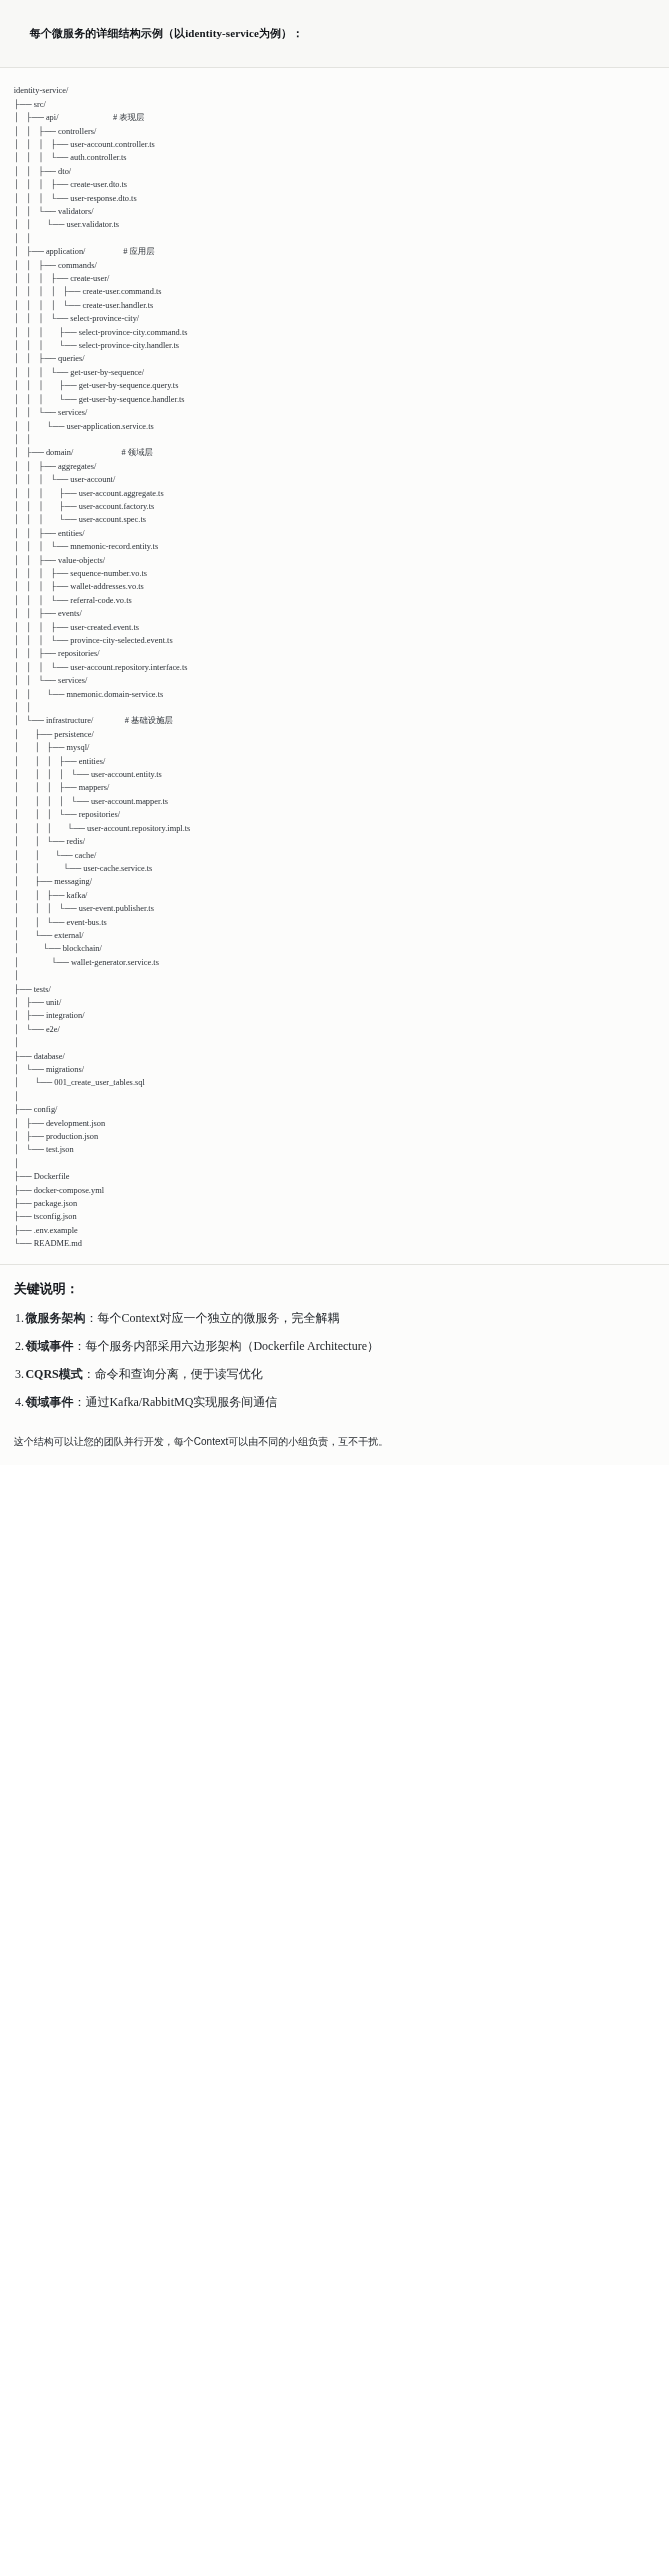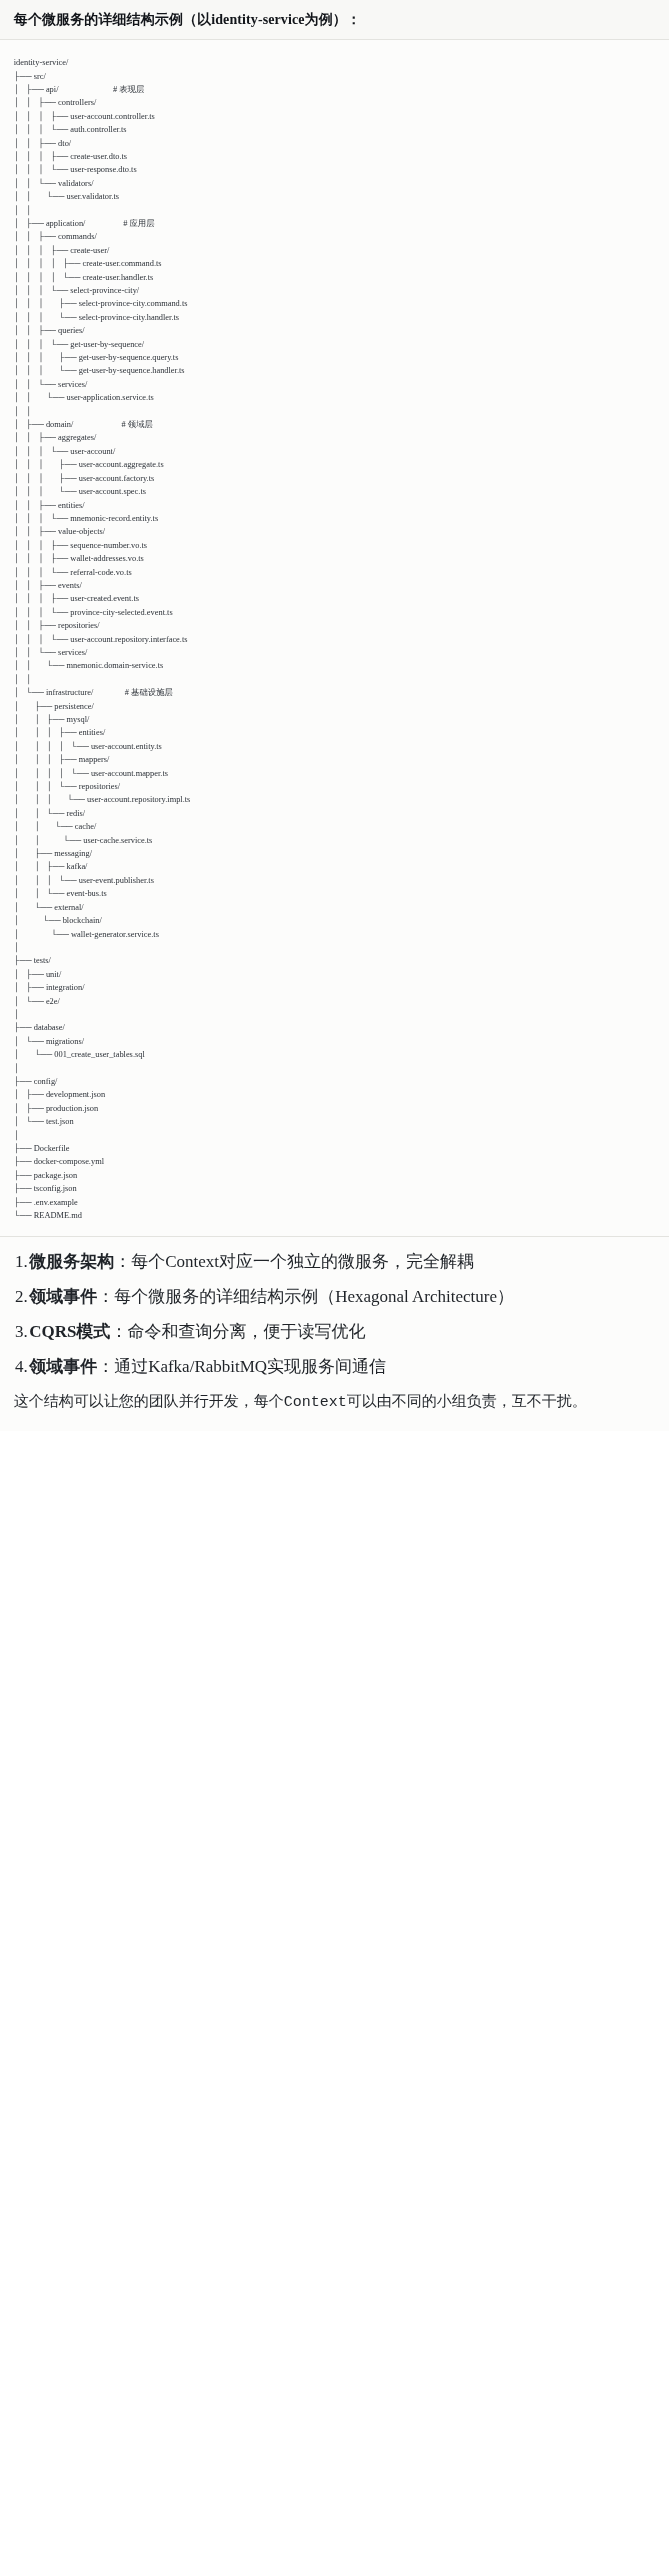--- a/index.html
+++ b/index.html
@@ -20,24 +20,24 @@
     background: #fcfcfb;
   }
   
   .doc-header {
     box-sizing: border-box;
     padding: 11.3px 13.8px 10px 13.8px;
     background: #f8f8f6;
     border-bottom: 0.6px solid #e3e3df;
   }
   .doc-title {
-    margin: 0;
+    margin: 16px;
     font-family: "Liberation Serif", serif;
     font-weight: bold;
-    font-size: 14px;
+    font-size: 11px;
     line-height: 1.25;
     letter-spacing: 0.1px;
     color: #12151a;
   }
   
   .tree-block {
     box-sizing: border-box;
     padding: 16.3px 13.8px 13.8px 13.8px;
     background: #fcfcfb;
   }
@@ -65,37 +65,37 @@
     font-size: 13px;
     color: #12151a;
   }
   ol.notes-list {
     list-style: none;
     margin: 0;
     padding: 0;
   }
   ol.notes-list li {
     font-family: "Liberation Serif", serif;
-    font-size: 17px;
+    font-size: 12px;
     line-height: 1.45;
     color: #1f2328;
     margin: 0 0 10.6px 0;
     padding-left: 1.3px;
   }
   ol.notes-list li .num {
     display: inline;
     margin-right: 1.3px;
   }
   ol.notes-list li .term {
     font-weight: bold;
   }
   .closing {
-    margin: 12px 0 0 0;
-    font-family: Liberation Mono, monospace;
-    font-size: 15px;
+    margin: 23px 0 0 0;
+    font-family: Liberation Sans, sans-serif;
+    font-size: 10px;
     line-height: 1.5;
     color: #1f2328;
   }
 </style>
 </head>
 <body>
 
 <div class="page">
 
   <div class="doc-header">
@@ -186,27 +186,28 @@
 │
 ├── Dockerfile
 ├── docker-compose.yml
 ├── package.json
 ├── tsconfig.json
 ├── .env.example
 └── README.md</pre>
   </div>
 
   <div class="notes-block">
+    <h2 class="notes-title">关键说明：</h2>
 
     <ol class="notes-list">
       <li>
         <span class="num">1.</span><span class="term">微服务架构</span><span class="sep">：</span><span class="desc">每个Context对应一个独立的微服务，完全解耦</span>
       </li>
       <li>
-        <span class="num">2.</span><span class="term">领域事件</span><span class="sep">：</span><span class="desc">每个微服务的详细结构示例（Hexagonal Architecture）</span>
+        <span class="num">2.</span><span class="term">领域事件</span><span class="sep">：</span><span class="desc">每个服务内部采用六边形架构（Dockerfile Architecture）</span>
       </li>
       <li>
         <span class="num">3.</span><span class="term">CQRS模式</span><span class="sep">：</span><span class="desc">命令和查询分离，便于读写优化</span>
       </li>
       <li>
         <span class="num">4.</span><span class="term">领域事件</span><span class="sep">：</span><span class="desc">通过Kafka/RabbitMQ实现服务间通信</span>
       </li>
     </ol>
 
     <p class="closing">这个结构可以让您的团队并行开发，每个Context可以由不同的小组负责，互不干扰。</p>

